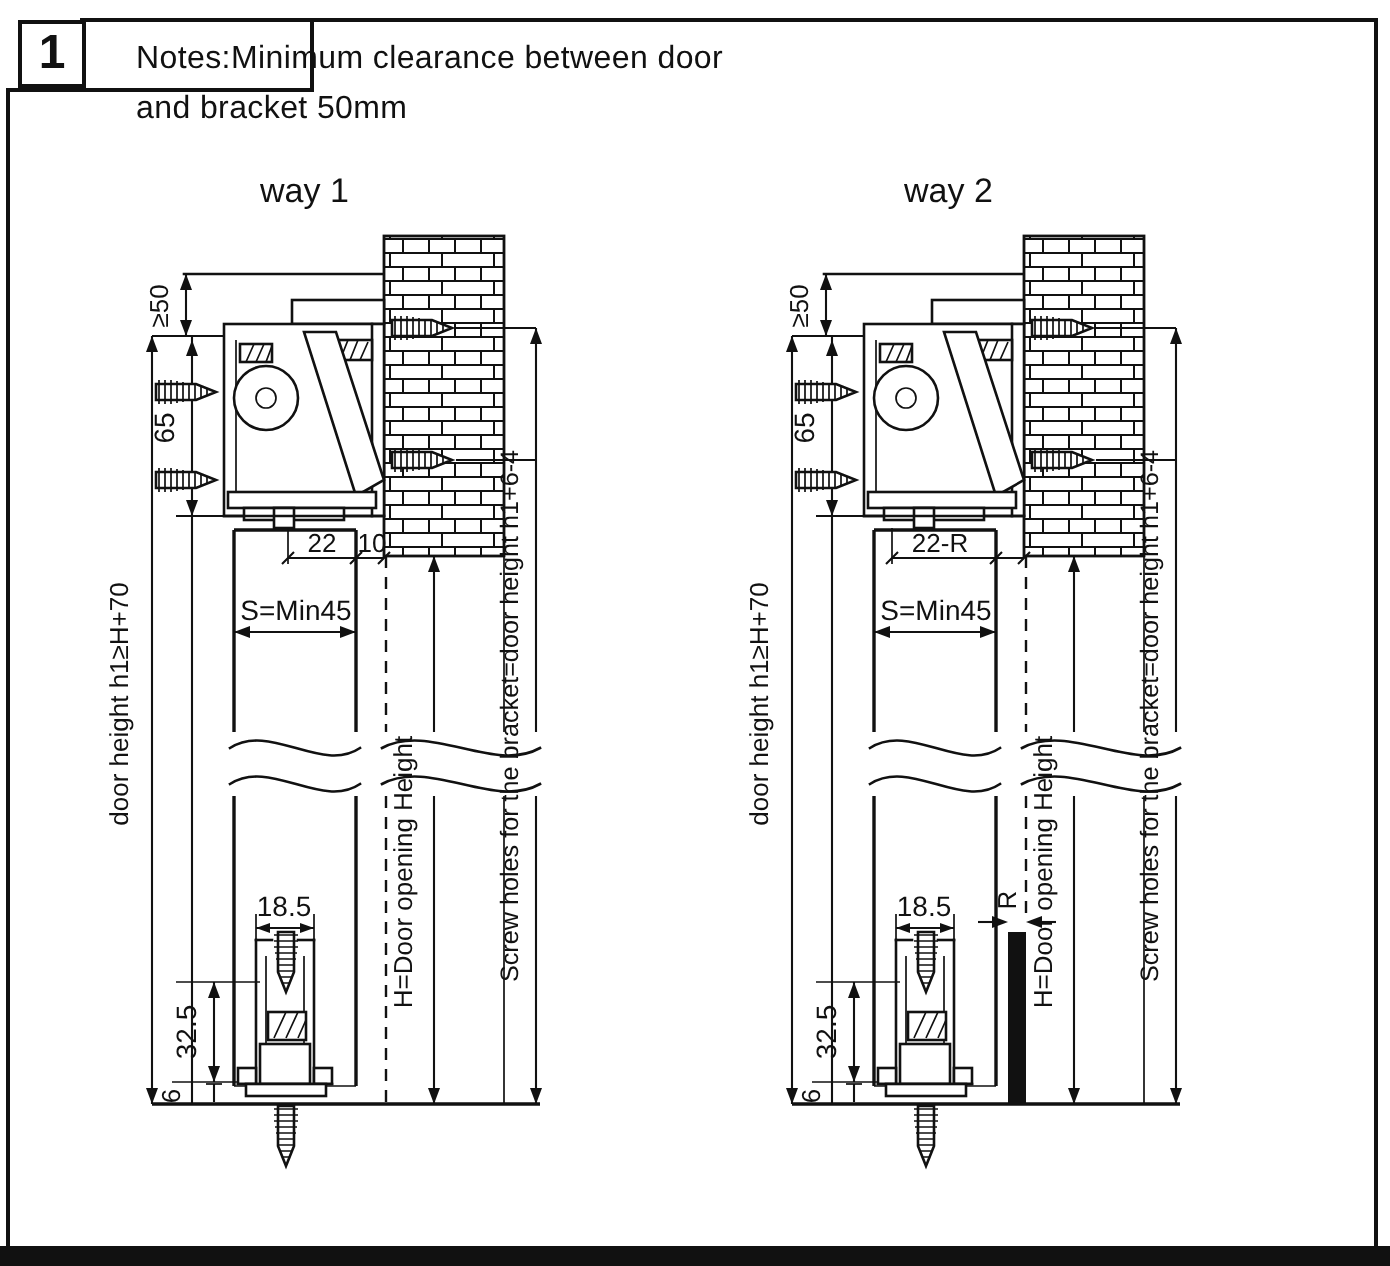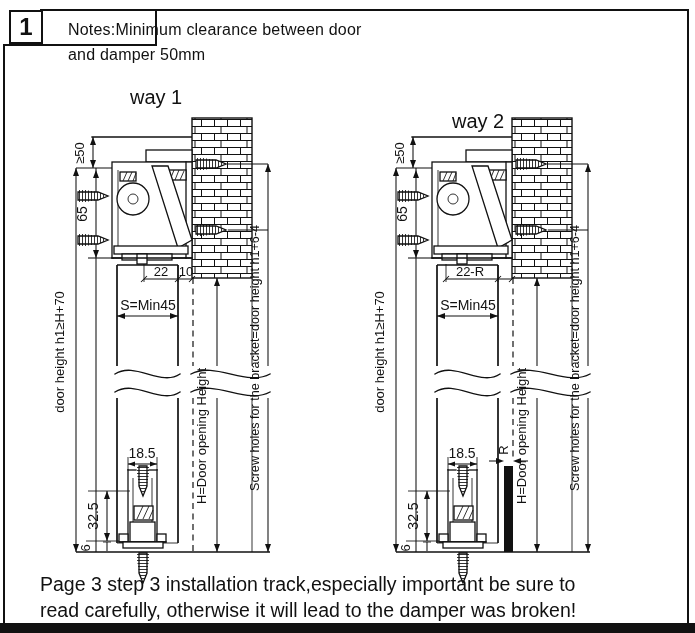--- a/index.html
+++ b/index.html
@@ -4,21 +4,21 @@
 <style>
   html,body{margin:0;padding:0;background:#e8e8e8;}
   .page{position:relative;width:695px;height:633px;background:#ffffff;overflow:hidden;
         font-family:"Liberation Sans",sans-serif;color:#111;}
   .bar{position:absolute;background:#111;}
   .numbox{position:absolute;left:9px;top:10px;width:30px;height:30px;border:2.5px solid #111;
           background:#fff;display:flex;align-items:center;justify-content:center;
           font-size:24px;font-weight:bold;z-index:3;}
   .notes{position:absolute;left:68px;top:18px;font-size:16px;line-height:24.5px;
          letter-spacing:.2px;z-index:3;}
-  .way-title{position:absolute;top:86px;font-size:20px;z-index:3;}
+  .way-title{position:absolute;top:86px;font-size:17px;z-index:3;}
   .footer{position:absolute;left:40px;top:572px;width:640px;font-size:19.5px;
           line-height:25.5px;z-index:4;}
   svg.draw{position:absolute;left:0;top:0;z-index:2;}
   .ln{stroke:#111;stroke-width:1.3;fill:none;stroke-linecap:square;}
   .thk{stroke:#111;stroke-width:1.7;fill:none;}
   .thin{stroke:#111;stroke-width:.85;fill:none;}
   .dim{stroke:#111;stroke-width:1.05;fill:none;}
   .dash{stroke:#111;stroke-width:1.2;fill:none;stroke-dasharray:6 4.5;}
   .wfill{fill:#fff;stroke:#111;stroke-width:1.3;}
   .arr{fill:#111;stroke:none;}
@@ -37,25 +37,25 @@
   <div class="bar" style="left:3px;top:44px;width:154px;height:2px;"></div>
   <div class="bar" style="left:155px;top:9px;width:2px;height:37px;"></div>
   <div class="bar" style="left:0;top:623px;width:695px;height:10px;"></div>
 
   <div class="numbox">
     <span>1</span>
   </div>
 
   <div class="notes">
     <div>Notes:Minimum clearance between door</div>
-    <div>and damper 50mm</div>
+    <div>and bracket 50mm</div>
   </div>
 
   <div class="way-title" style="left:130px;">way 1</div>
-  <div class="way-title" style="left:452px;margin-top:24px;">way 2</div>
+  <div class="way-title" style="left:452px;">way 2</div>
 
   <svg class="draw" width="695" height="633" viewBox="0 0 695 633">
     <defs>
       <pattern id="brick" width="26" height="14" patternUnits="userSpaceOnUse">
         <rect width="26" height="14" fill="#fff"></rect>
         <path d="M0,0.5 H26 M0,7.5 H26" stroke="#111" stroke-width="1"></path>
         <path d="M13,0 V7.5 M6.5,7.5 V14 M19.5,7.5 V14" stroke="#111" stroke-width="1"></path>
       </pattern>
 
       <g id="screwH">
@@ -206,18 +206,14 @@
 
       <rect x="504" y="466" width="9" height="86" fill="#111"></rect>
       <line class="dim" x1="489" y1="461" x2="500" y2="461"></line>
       <polygon class="arr" points="504,461 496,458 496,464"></polygon>
       <line class="dim" x1="517" y1="461" x2="528" y2="461"></line>
       <polygon class="arr" points="513,461 521,458 521,464"></polygon>
       <text class="d sm" transform="translate(508,450) rotate(-90)">R</text>
     </g>
   </svg>
 
-  <div class="footer">
-    <div>Page 3 step 3 installation track,especially important be sure to</div>
-    <div>read carefully, otherwise it will lead to the damper was broken!</div>
-  </div>
 
 </div>
 
 </body></html>

